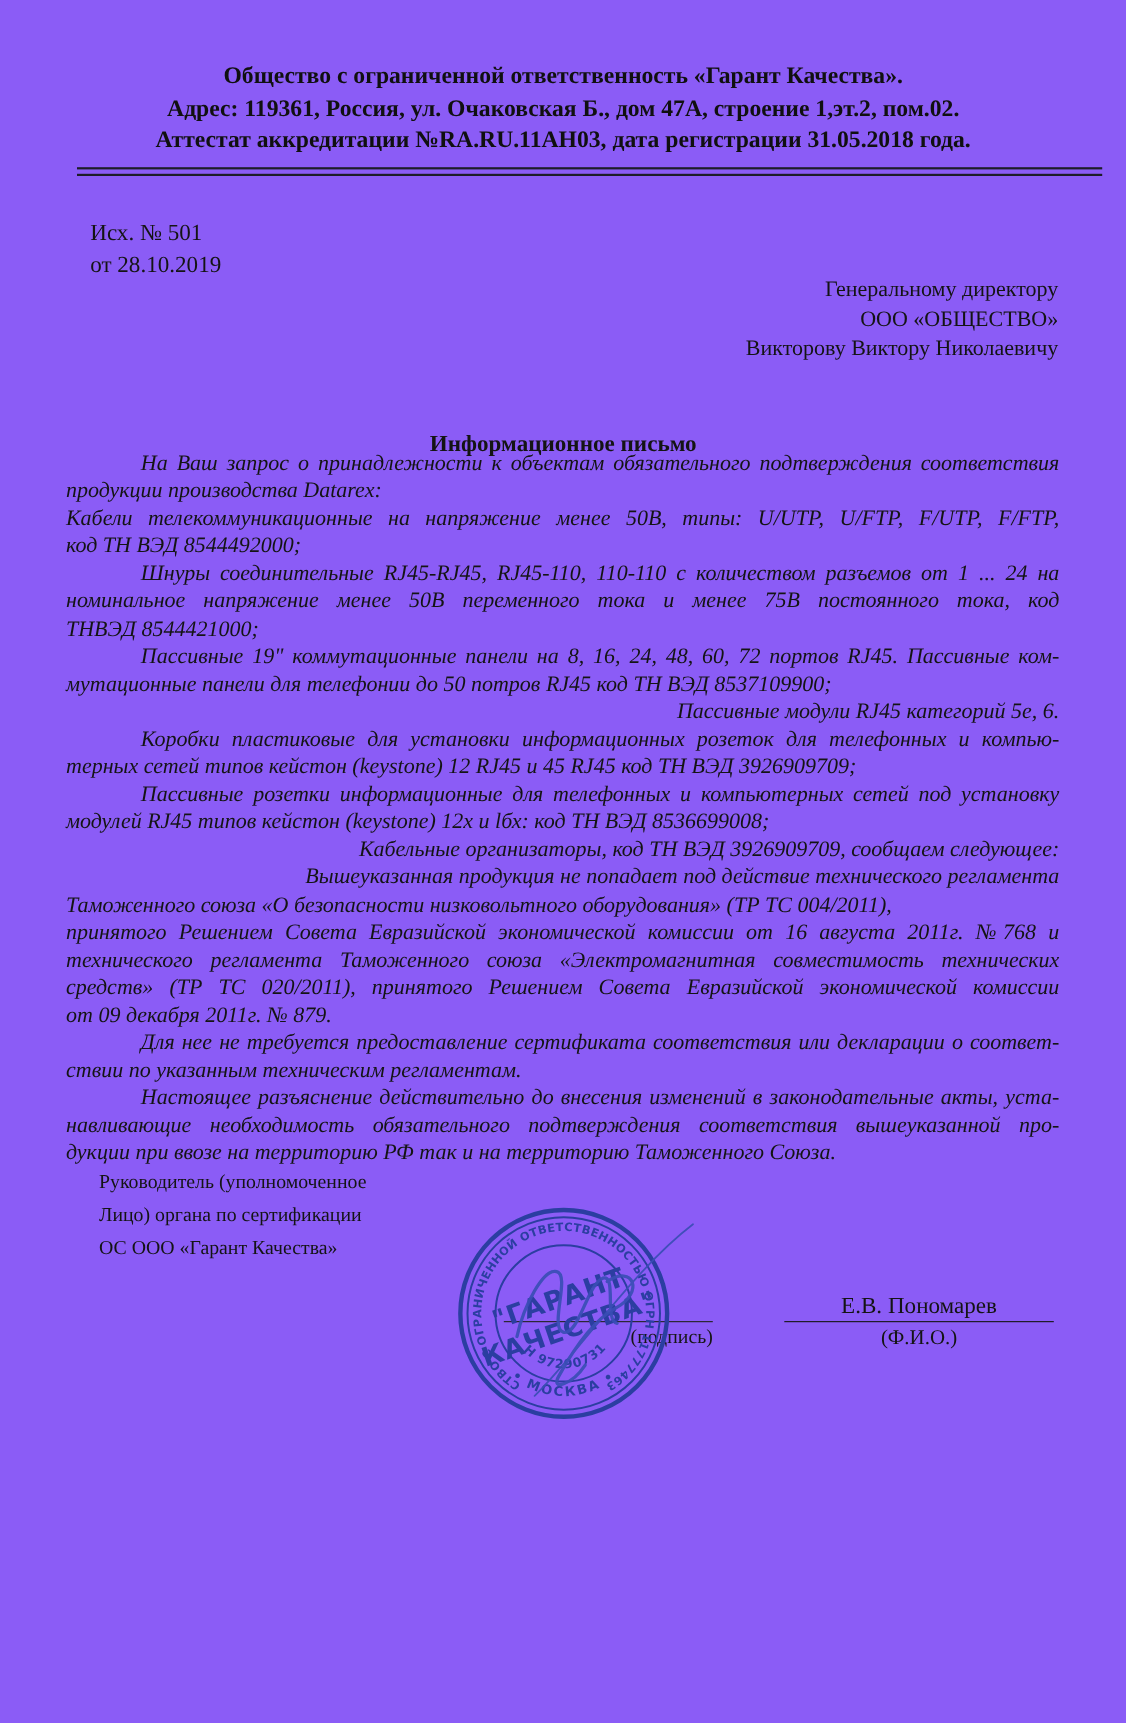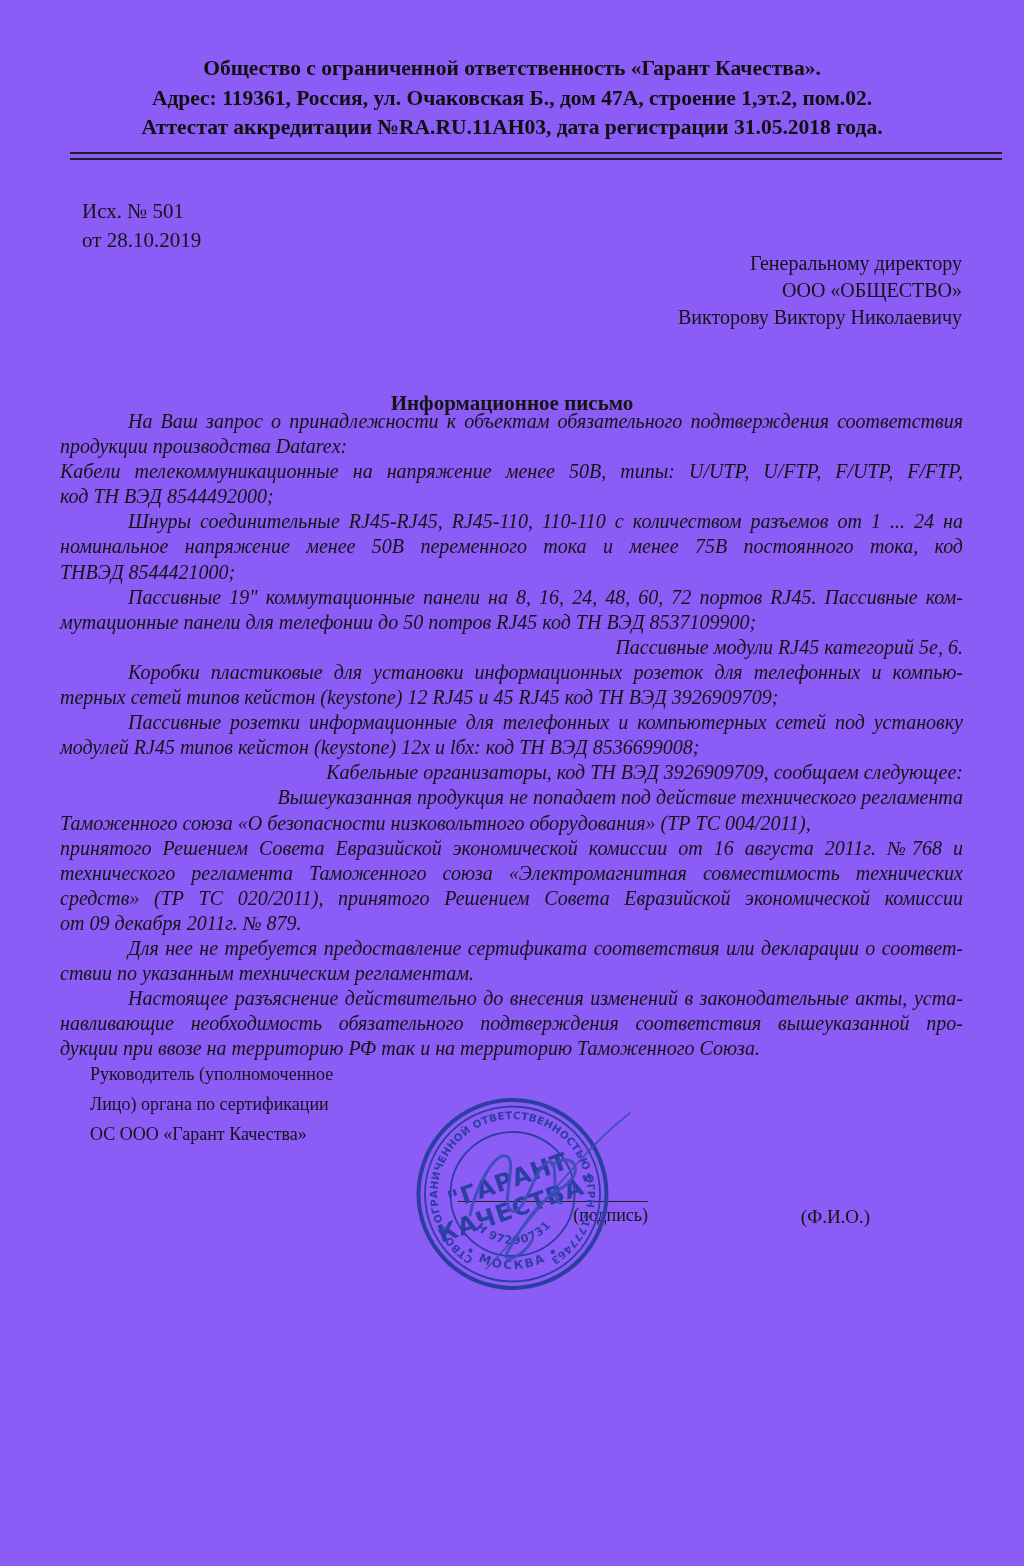--- a/index.html
+++ b/index.html
@@ -112,20 +112,23 @@
 
   <div class="sig-left">
     <div>Руководитель (уполномоченное</div>
     <div>Лицо) органа по сертификации</div>
     <div>ОС ООО «Гарант Качества»</div>
   </div>
 
   <div class="sign-line"></div>
   <div class="sign-caption">(подпись)</div>
 
+  <div class="name-line">
+    <span>Е.В. Пономарев</span>
+  </div>
   <div class="name-caption">(Ф.И.О.)</div>
 
   <svg class="stamp" viewBox="0 0 240 212" aria-hidden="true">
     <g fill="none" stroke="var(--stamp-color,#2b3ea1)">
       <circle cx="112.5" cy="101" r="94" stroke-width="4"></circle>
       <circle cx="112.5" cy="101" r="87.5" stroke-width="1.8"></circle>
       <circle cx="112.5" cy="101" r="62" stroke-width="1.8"></circle>
     </g>
     <defs>
       <path id="arcTop" d="M 75,166 A 75,75 0 1 1 150,166"></path>

